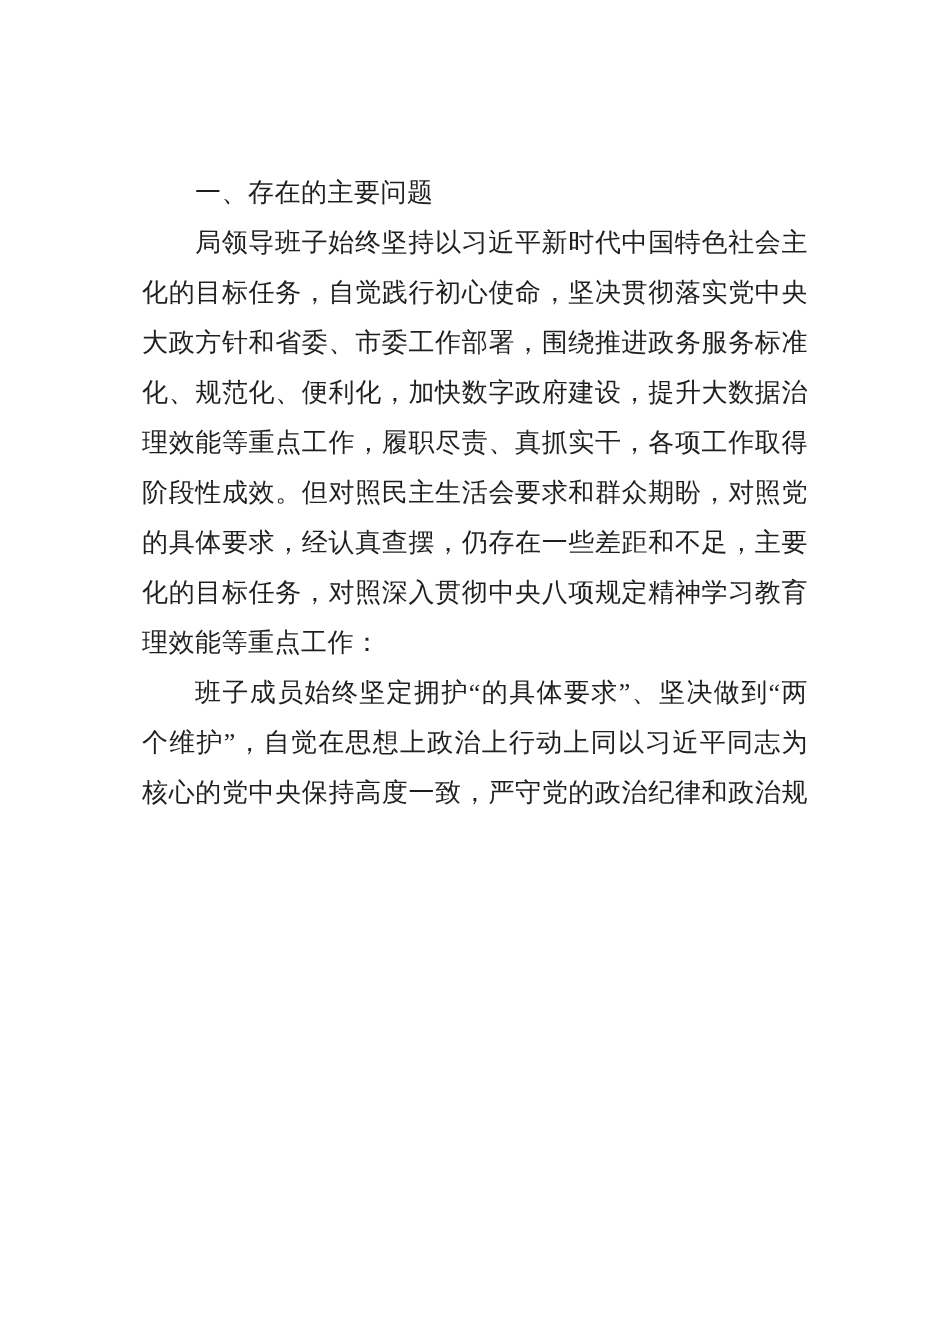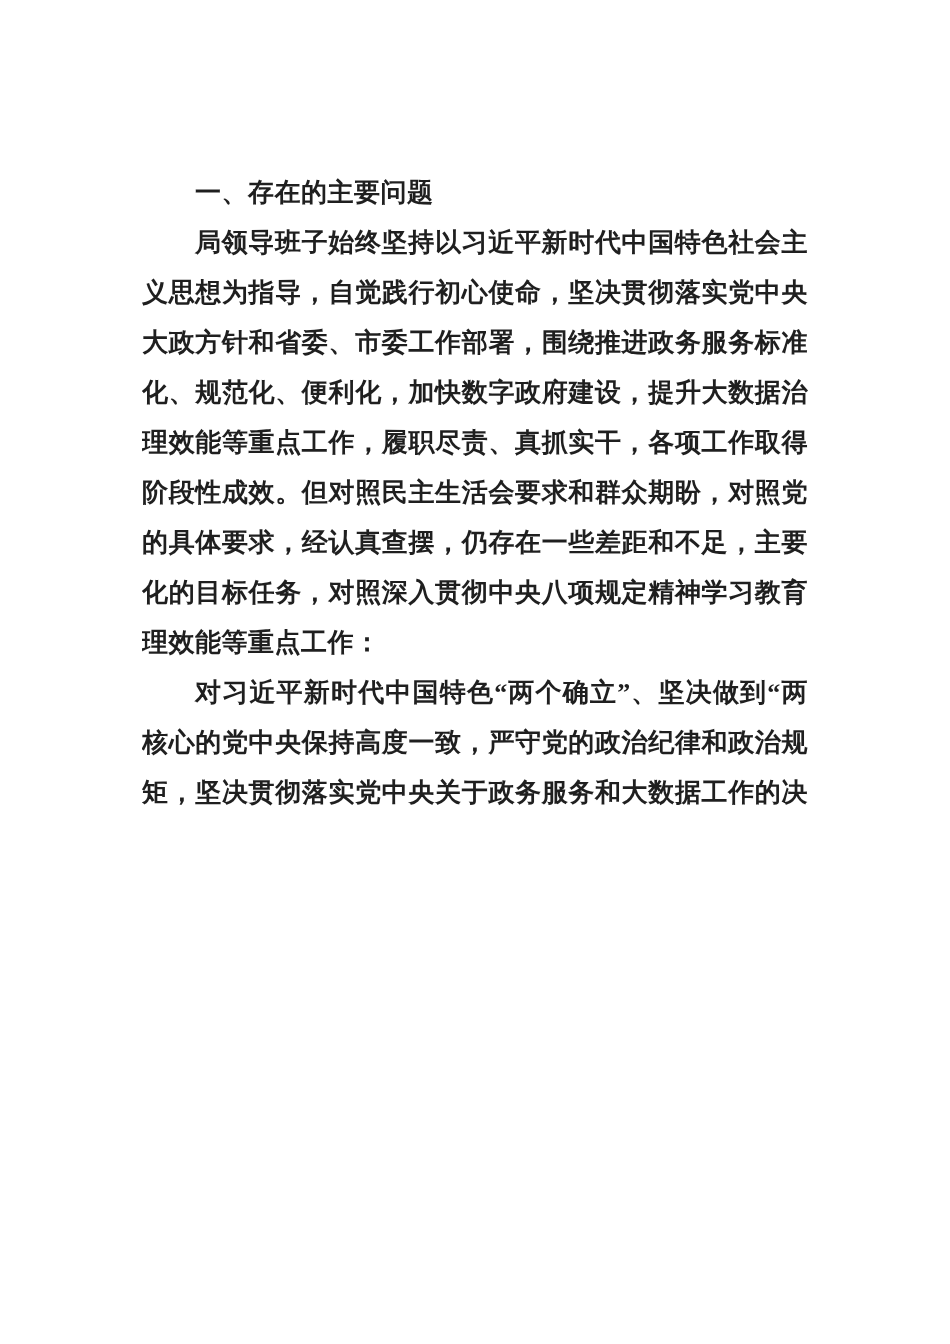--- a/index.html
+++ b/index.html
@@ -16,21 +16,20 @@
   }
   .content {
     position: absolute;
     left: 142px;
     top: 168px;
     width: 666px;
   }
   .para {
     margin: 0;
     padding: 0;
-    font-weight: bold;
   }
   .line {
     font-family: "Liberation Serif", serif;
     font-size: 26px;
     line-height: 50px;
     height: 50px;
     color: #1f1f1f;
     white-space: nowrap;
     overflow: hidden;
     letter-spacing: 0.5px;
@@ -46,28 +45,28 @@
 </head>
 <body>
 
 <div class="page">
   <div class="content" id="doc-content">
       <div class="para">
         <div class="line first">一、存在的主要问题</div>
       </div>
       <div class="para">
         <div class="line first stretch">局领导班子始终坚持以习近平新时代中国特色社会主</div>
-        <div class="line stretch">义思想为指导，自觉践行初心使命，坚决贯彻落实党中央</div>
+        <div class="line stretch">化的目标任务，自觉践行初心使命，坚决贯彻落实党中央</div>
         <div class="line stretch">大政方针和省委、市委工作部署，围绕推进政务服务标准</div>
         <div class="line stretch">化、规范化、便利化，加快数字政府建设，提升大数据治</div>
         <div class="line stretch">理效能等重点工作，履职尽责、真抓实干，各项工作取得</div>
         <div class="line stretch">阶段性成效。但对照民主生活会要求和群众期盼，对照党</div>
         <div class="line stretch">的具体要求，经认真查摆，仍存在一些差距和不足，主要</div>
         <div class="line stretch">化的目标任务，对照深入贯彻中央八项规定精神学习教育</div>
         <div class="line">理效能等重点工作：</div>
       </div>
       <div class="para">
-        <div class="line first stretch">对习近平新时代中国特色“两个确立”、坚决做到“两</div>
+        <div class="line first stretch">班子成员始终坚定拥护“的具体要求”、坚决做到“两</div>
+        <div class="line stretch">个维护”，自觉在思想上政治上行动上同以习近平同志为</div>
         <div class="line stretch">核心的党中央保持高度一致，严守党的政治纪律和政治规</div>
-        <div class="line stretch">矩，坚决贯彻落实党中央关于政务服务和大数据工作的决</div>
       </div>
     </div>
 </div>
 
 </body></html>

